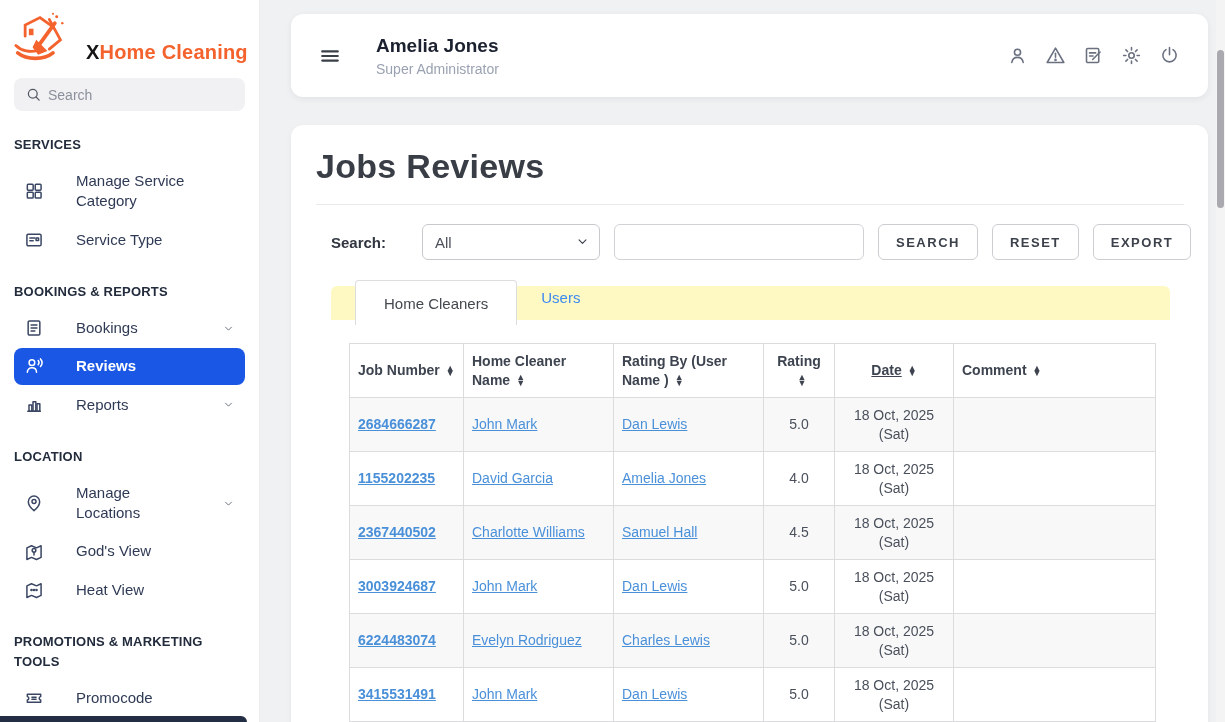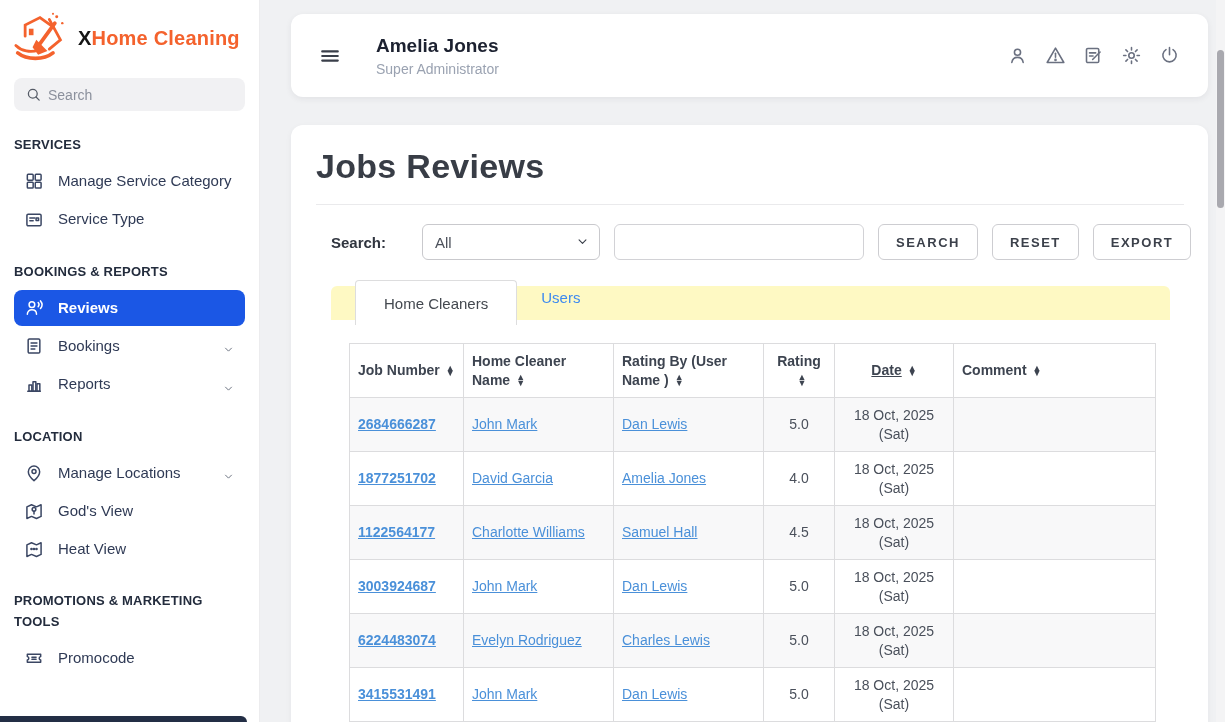--- a/index.html
+++ b/index.html
@@ -2,35 +2,35 @@
 <html><head>
 <meta charset="utf-8">
 <style>
   * { margin:0; padding:0; box-sizing:border-box; }
   html,body { width:1225px; height:722px; overflow:hidden; background:#f0f1f3;
               font-family:"Liberation Sans","DejaVu Sans",sans-serif; }
 
   
   .sidebar { position:absolute; left:0; top:0; width:260px; height:722px;
              background:#ffffff; border-right:1px solid #ececee; overflow:hidden; }
-  .logo-row { display:flex; align-items:center; gap:10px; padding:12px 12px 6px 12px; }
+  .logo-row { display:flex; align-items:flex-end; gap:18px; padding:12px 12px 6px 12px; }
   .logo-mark { width:56px; height:52px; flex:0 0 auto; }
   .brand { font-size:20px; font-weight:bold; letter-spacing:.2px; white-space:nowrap; }
   .brand .bx { color:#151515; }
   .brand .brest { color:#f4622d; }
   .side-search { position:relative; margin:8px 14px 0 14px; }
   .side-search input { width:100%; height:33px; border:none; border-radius:8px;
       background:#f1f1f3; padding:0 10px 0 34px; font-size:14px; color:#444; outline:none;
       font-family:inherit; }
   .side-search input::placeholder { color:#8b909c; }
   .side-search .icn { position:absolute; left:11px; top:8px; color:#555b66; }
   .nav { padding:0 14px; }
   .sec-title { margin:24px 0 8px 0; font-size:13px; font-weight:bold; color:#232c3d;
                line-height:1.55; letter-spacing:.2px; }
-  .nav-item { display:flex; align-items:flex-end; gap:14px; padding:8px 10px; margin:2px 0;
+  .nav-item { display:flex; align-items:center; gap:32px; padding:8px 10px; margin:2px 0;
               border-radius:8px; font-size:15px; color:#2f3a55; cursor:pointer; line-height:1.35; }
   .nav-item .icn { color:#3a4663; flex:0 0 auto; display:flex; }
   .nav-item .chev { margin-left:auto; color:#6b7280; display:flex; }
   .nav-item.active { background:#1b57e5; color:#ffffff; font-weight:bold; }
   .nav-item.active .icn { color:#ffffff; }
   .peek-item { position:absolute; left:0; bottom:0; width:247px; height:6px;
                background:#232e45; border-radius:0 6px 0 0; }
 
   
   .main { position:absolute; left:268px; top:0; width:965px; height:722px; }
@@ -141,44 +141,44 @@
         <span class="icn" style="display: flex;">
           <svg width="20" height="20" viewBox="0 0 24 24" fill="none" stroke="currentColor" stroke-width="1.8" stroke-linecap="round" stroke-linejoin="round">
             <rect x="3.5" y="5" width="17" height="14" rx="1.5"></rect>
             <path d="M7 9.5h6M7 13h4"></path>
             <rect x="14.5" y="9.5" width="3" height="3"></rect>
           </svg>
         </span>
         <span>Service Type</span>
       </div>
       <div class="sec-title">BOOKINGS &amp; REPORTS</div>
+      <div class="nav-item">
+        <span class="icn" style="display: flex;">
+          <svg width="20" height="20" viewBox="0 0 24 24" fill="none" stroke="currentColor" stroke-width="1.8" stroke-linecap="round" stroke-linejoin="round">
+            <rect x="5" y="3.5" width="14" height="17" rx="1.5"></rect>
+            <path d="M8.5 8.5h7M8.5 12h7M8.5 15.5h4.5"></path>
+          </svg>
+        </span>
+        <span>Bookings</span>
+        <span class="chev" style="display: flex;">
+          <svg width="13" height="13" viewBox="0 0 24 24" fill="none" stroke="currentColor" stroke-width="1.8" stroke-linecap="round" stroke-linejoin="round">
+            <path d="M6.5 9.5 12 15l5.5-5.5"></path>
+          </svg>
+        </span>
+      </div>
       <div class="nav-item active">
         <span class="icn" style="display: flex;">
           <svg width="20" height="20" viewBox="0 0 24 24" fill="none" stroke="currentColor" stroke-width="1.8" stroke-linecap="round" stroke-linejoin="round">
             <circle cx="9.5" cy="8" r="3.4"></circle>
             <path d="M4 19.5c0-3.2 2.4-5.3 5.5-5.3s5.5 2.1 5.5 5.3"></path>
             <path d="M17 5.5c1.2 1.4 1.2 3.6 0 5"></path>
             <path d="M19.8 3.5c2.2 2.6 2.2 6.4 0 9"></path>
           </svg>
         </span>
         <span>Reviews</span>
-      </div>
-      <div class="nav-item">
-        <span class="icn" style="display: flex;">
-          <svg width="20" height="20" viewBox="0 0 24 24" fill="none" stroke="currentColor" stroke-width="1.8" stroke-linecap="round" stroke-linejoin="round">
-            <rect x="5" y="3.5" width="14" height="17" rx="1.5"></rect>
-            <path d="M8.5 8.5h7M8.5 12h7M8.5 15.5h4.5"></path>
-          </svg>
-        </span>
-        <span>Bookings</span>
-        <span class="chev" style="display: flex;">
-          <svg width="13" height="13" viewBox="0 0 24 24" fill="none" stroke="currentColor" stroke-width="1.8" stroke-linecap="round" stroke-linejoin="round">
-            <path d="M6.5 9.5 12 15l5.5-5.5"></path>
-          </svg>
-        </span>
       </div>
       <div class="nav-item">
         <span class="icn" style="display: flex;">
           <svg width="20" height="20" viewBox="0 0 24 24" fill="none" stroke="currentColor" stroke-width="1.8" stroke-linecap="round" stroke-linejoin="round">
             <path d="M4.5 19.5h15"></path>
             <rect x="6" y="12" width="3.4" height="7.5"></rect>
             <rect x="10.8" y="8" width="3.4" height="11.5"></rect>
             <rect x="15.6" y="10.5" width="3.4" height="9"></rect>
           </svg>
         </span>
@@ -342,29 +342,29 @@
         <tbody id="rev-body">
             <tr>
               <td class="c0 al"><a>2684666287</a></td>
               <td class="c1 al"><a>John Mark</a></td>
               <td class="c2 al"><a>Dan Lewis</a></td>
               <td class="c3 ac">5.0</td>
               <td class="c4 ac"><span class="date-2l">18 Oct, 2025<br>(Sat)</span></td>
               <td class="c5 al"></td>
             </tr>
             <tr>
-              <td class="c0 al"><a>1877251702</a></td>
+              <td class="c0 al"><a>1155202235</a></td>
               <td class="c1 al"><a>David Garcia</a></td>
               <td class="c2 al"><a>Amelia Jones</a></td>
               <td class="c3 ac">4.0</td>
               <td class="c4 ac"><span class="date-2l">18 Oct, 2025<br>(Sat)</span></td>
               <td class="c5 al"></td>
             </tr>
             <tr>
-              <td class="c0 al"><a>1122564177</a></td>
+              <td class="c0 al"><a>2367440502</a></td>
               <td class="c1 al"><a>Charlotte Williams</a></td>
               <td class="c2 al"><a>Samuel Hall</a></td>
               <td class="c3 ac">4.5</td>
               <td class="c4 ac"><span class="date-2l">18 Oct, 2025<br>(Sat)</span></td>
               <td class="c5 al"></td>
             </tr>
             <tr>
               <td class="c0 al"><a>3003924687</a></td>
               <td class="c1 al"><a>John Mark</a></td>
               <td class="c2 al"><a>Dan Lewis</a></td>

